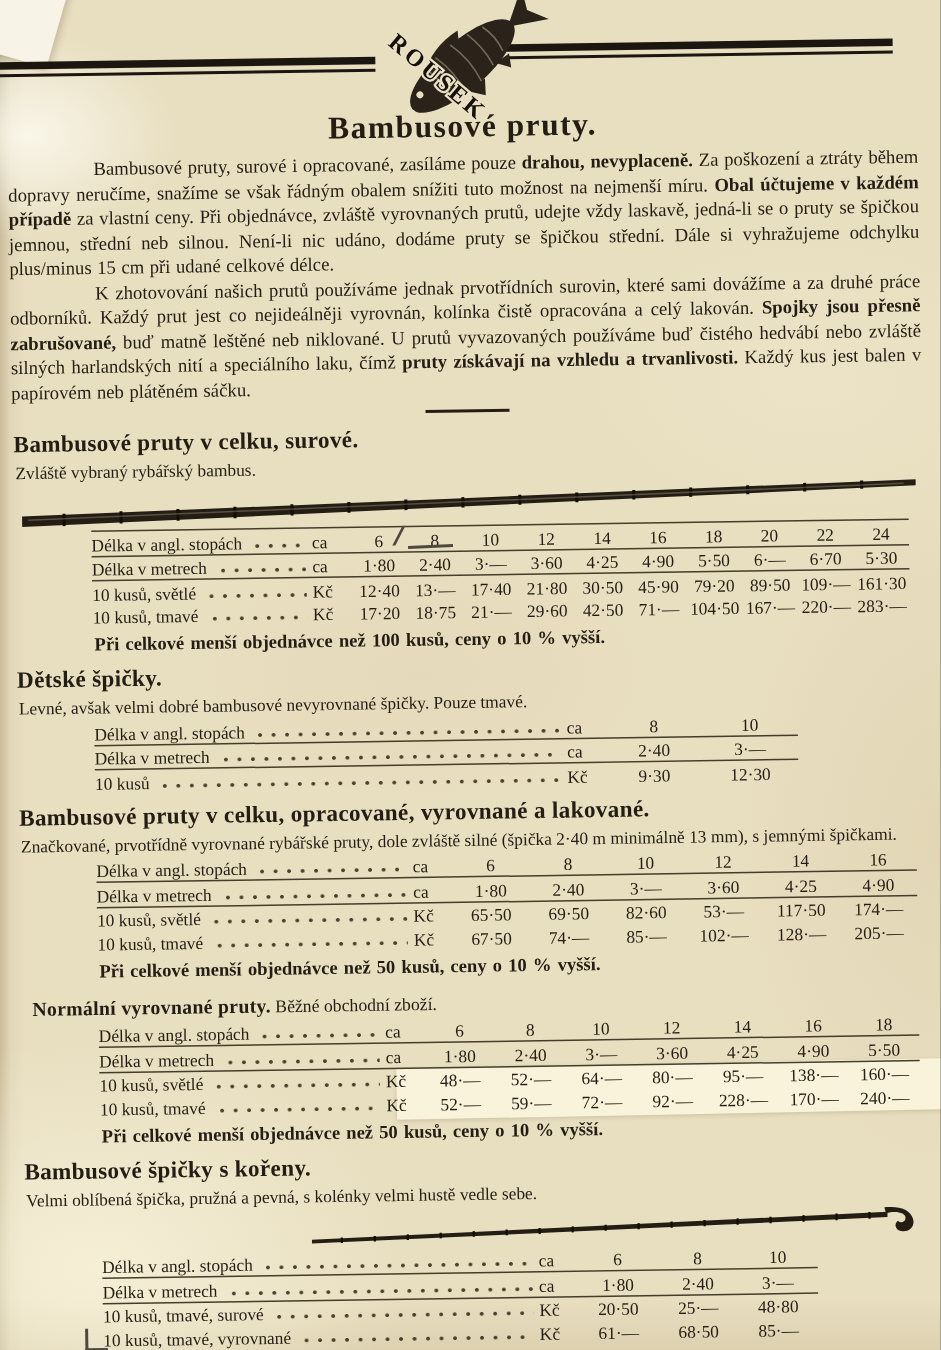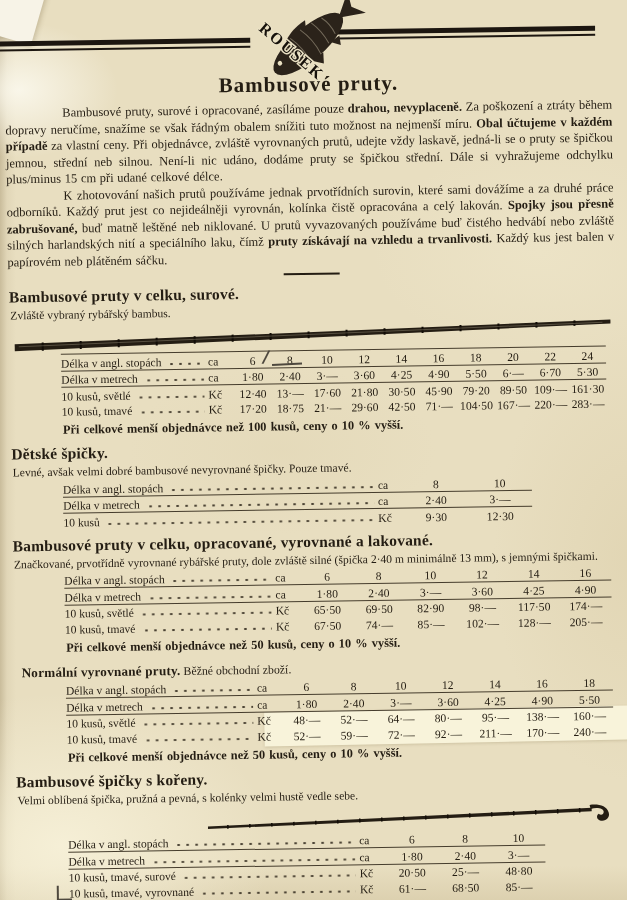--- a/index.html
+++ b/index.html
@@ -172,21 +172,21 @@
             </span>
           </div>
 
           <div class="row">
             <span class="lbl">10 kusů, světlé</span>
             <span class="dots"></span>
             <span class="unit">Kč</span>
             <span class="vals">
               <span class="v">12·40</span>
               <span class="v">13·—</span>
-              <span class="v">17·60</span>
+              <span class="v">17·40</span>
               <span class="v">21·80</span>
               <span class="v">30·50</span>
               <span class="v">45·90</span>
               <span class="v">79·20</span>
               <span class="v">89·50</span>
               <span class="v">109·—</span>
               <span class="v">161·30</span>
             </span>
           </div>
 
@@ -283,22 +283,22 @@
             </span>
           </div>
 
           <div class="row">
             <span class="lbl">10 kusů, světlé</span>
             <span class="dots"></span>
             <span class="unit">Kč</span>
             <span class="vals">
               <span class="v">65·50</span>
               <span class="v">69·50</span>
-              <span class="v">82·90</span>
-              <span class="v">98·—</span>
+              <span class="v">82·60</span>
+              <span class="v">53·—</span>
               <span class="v">117·50</span>
               <span class="v">174·—</span>
             </span>
           </div>
 
           <div class="row">
             <span class="lbl">10 kusů, tmavé</span>
             <span class="dots"></span>
             <span class="unit">Kč</span>
             <span class="vals">
@@ -366,21 +366,21 @@
 
           <div class="row">
             <span class="lbl">10 kusů, tmavé</span>
             <span class="dots"></span>
             <span class="unit">Kč</span>
             <span class="vals">
               <span class="v">52·—</span>
               <span class="v">59·—</span>
               <span class="v">72·—</span>
               <span class="v">92·—</span>
-              <span class="v">211·—</span>
+              <span class="v">228·—</span>
               <span class="v">170·—</span>
               <span class="v">240·—</span>
             </span>
           </div>
         </div>
       <div class="note">Při celkové menší objednávce než 50 kusů, ceny o 10 % vyšší.</div>
     </div>
 
     <div class="sec">Bambusové špičky s kořeny.</div>
     <div class="sub">Velmi oblíbená špička, pružná a pevná, s kolénky velmi hustě vedle sebe.</div>

